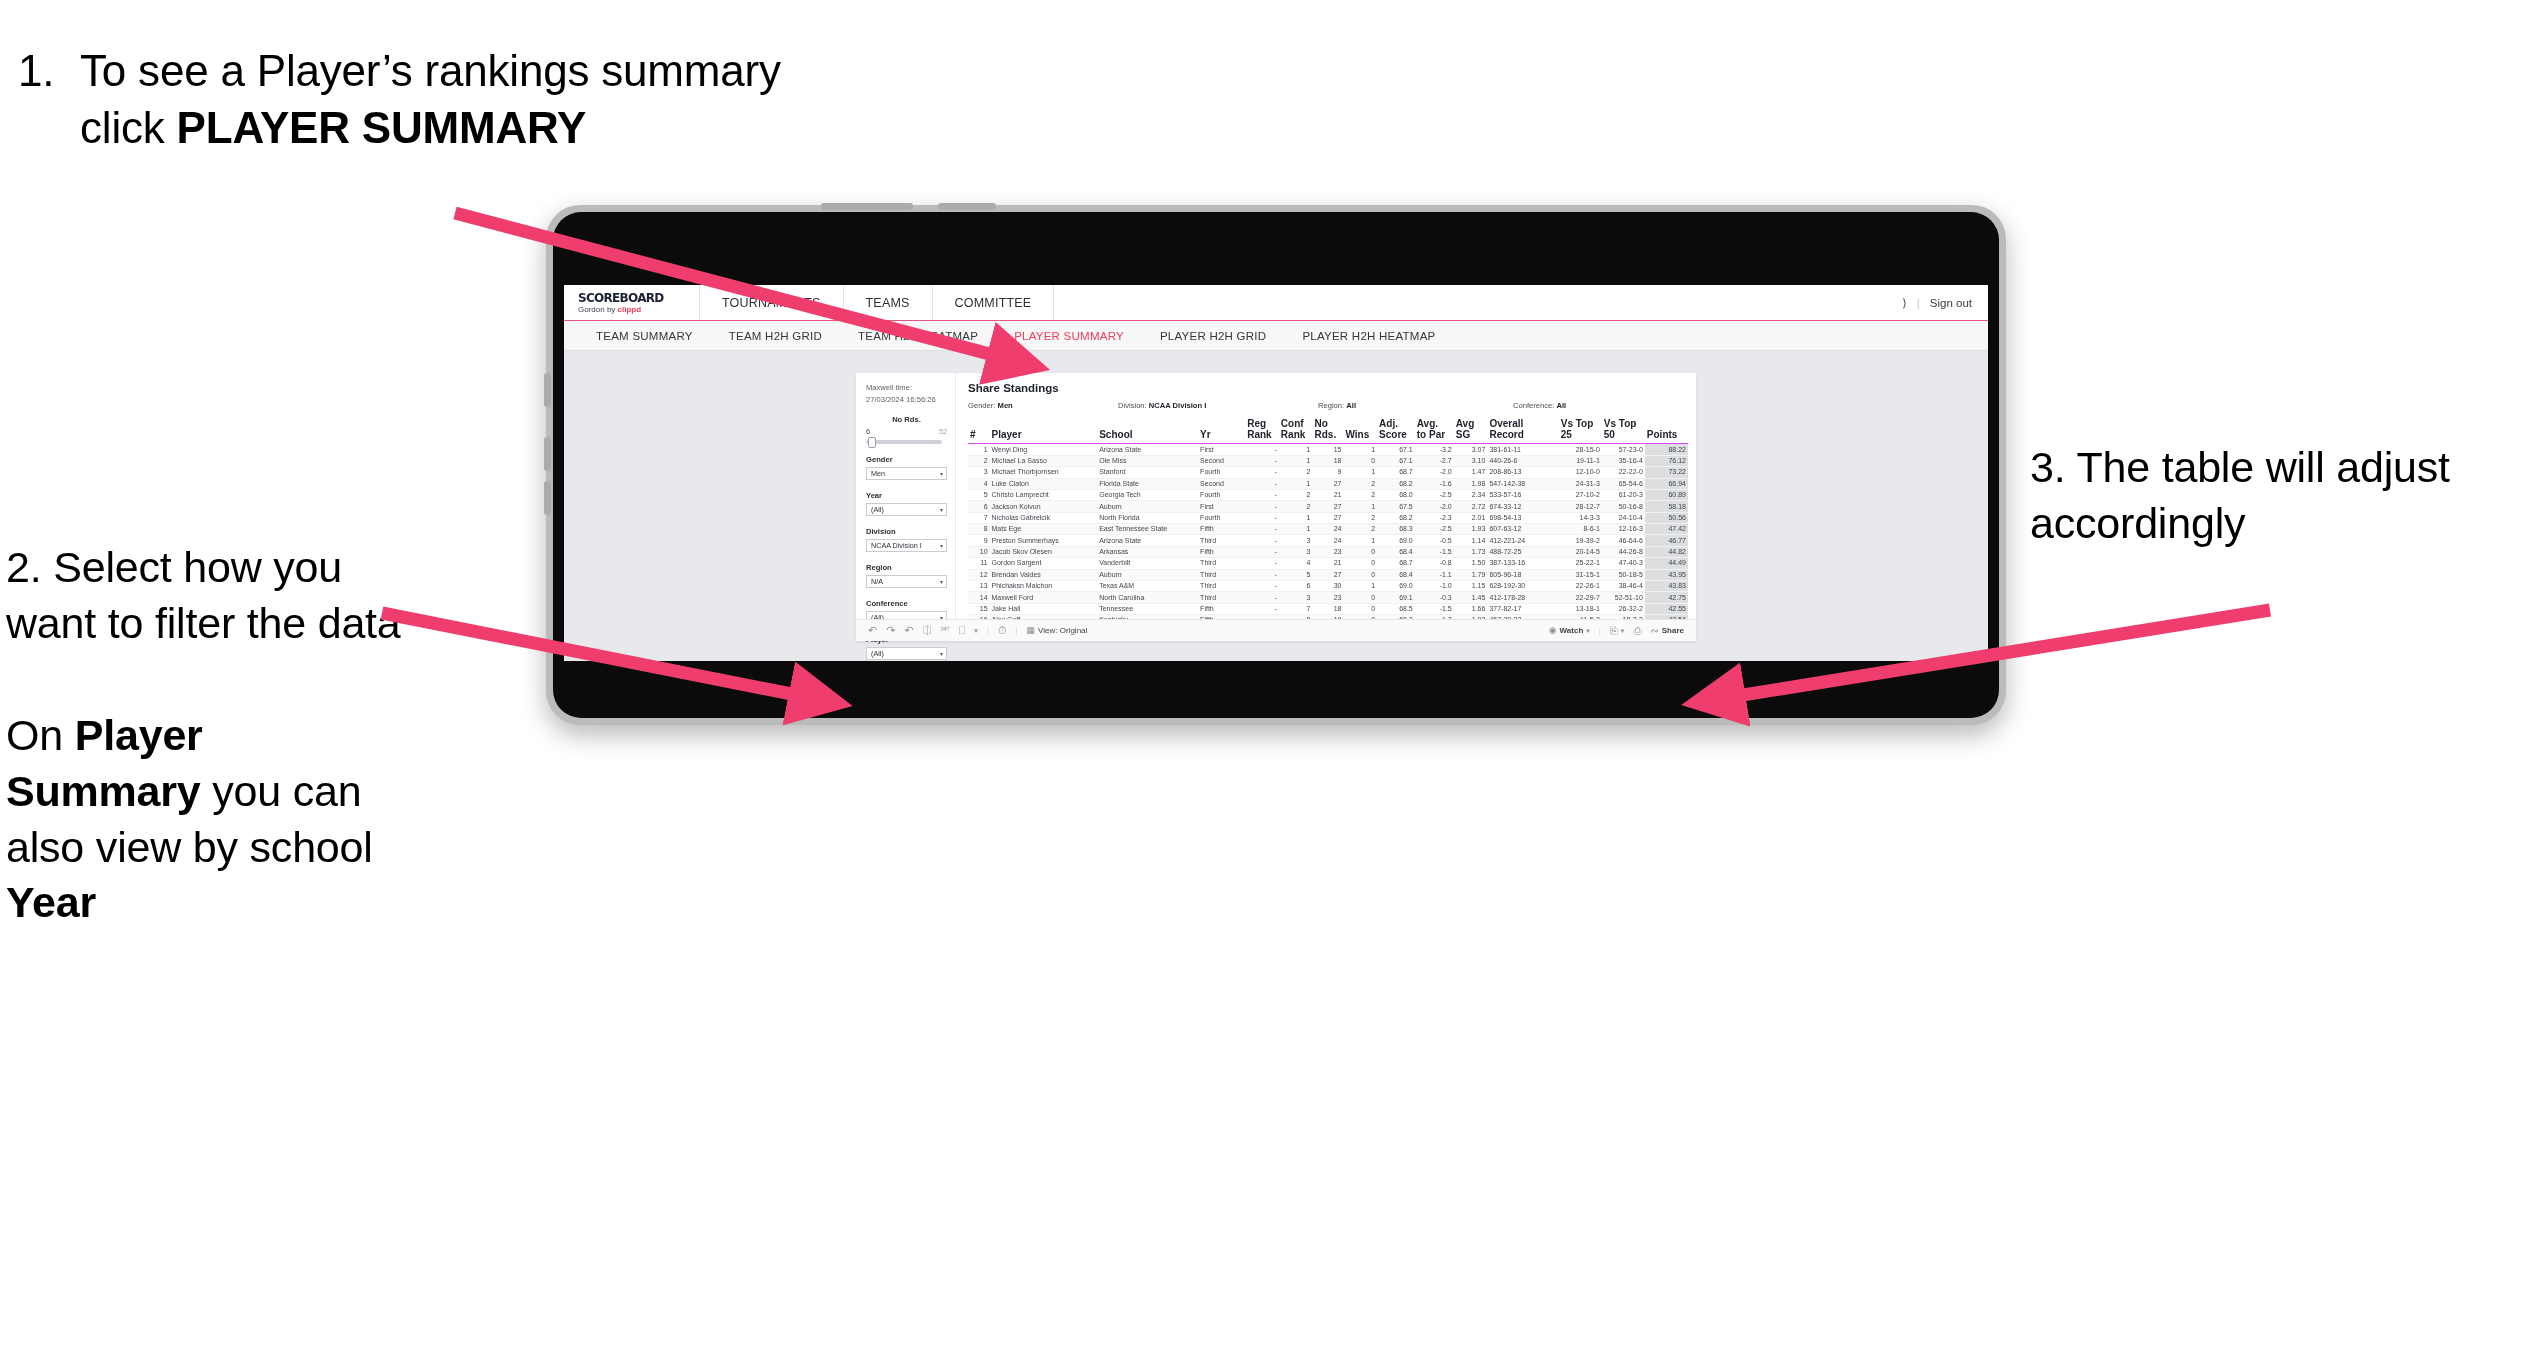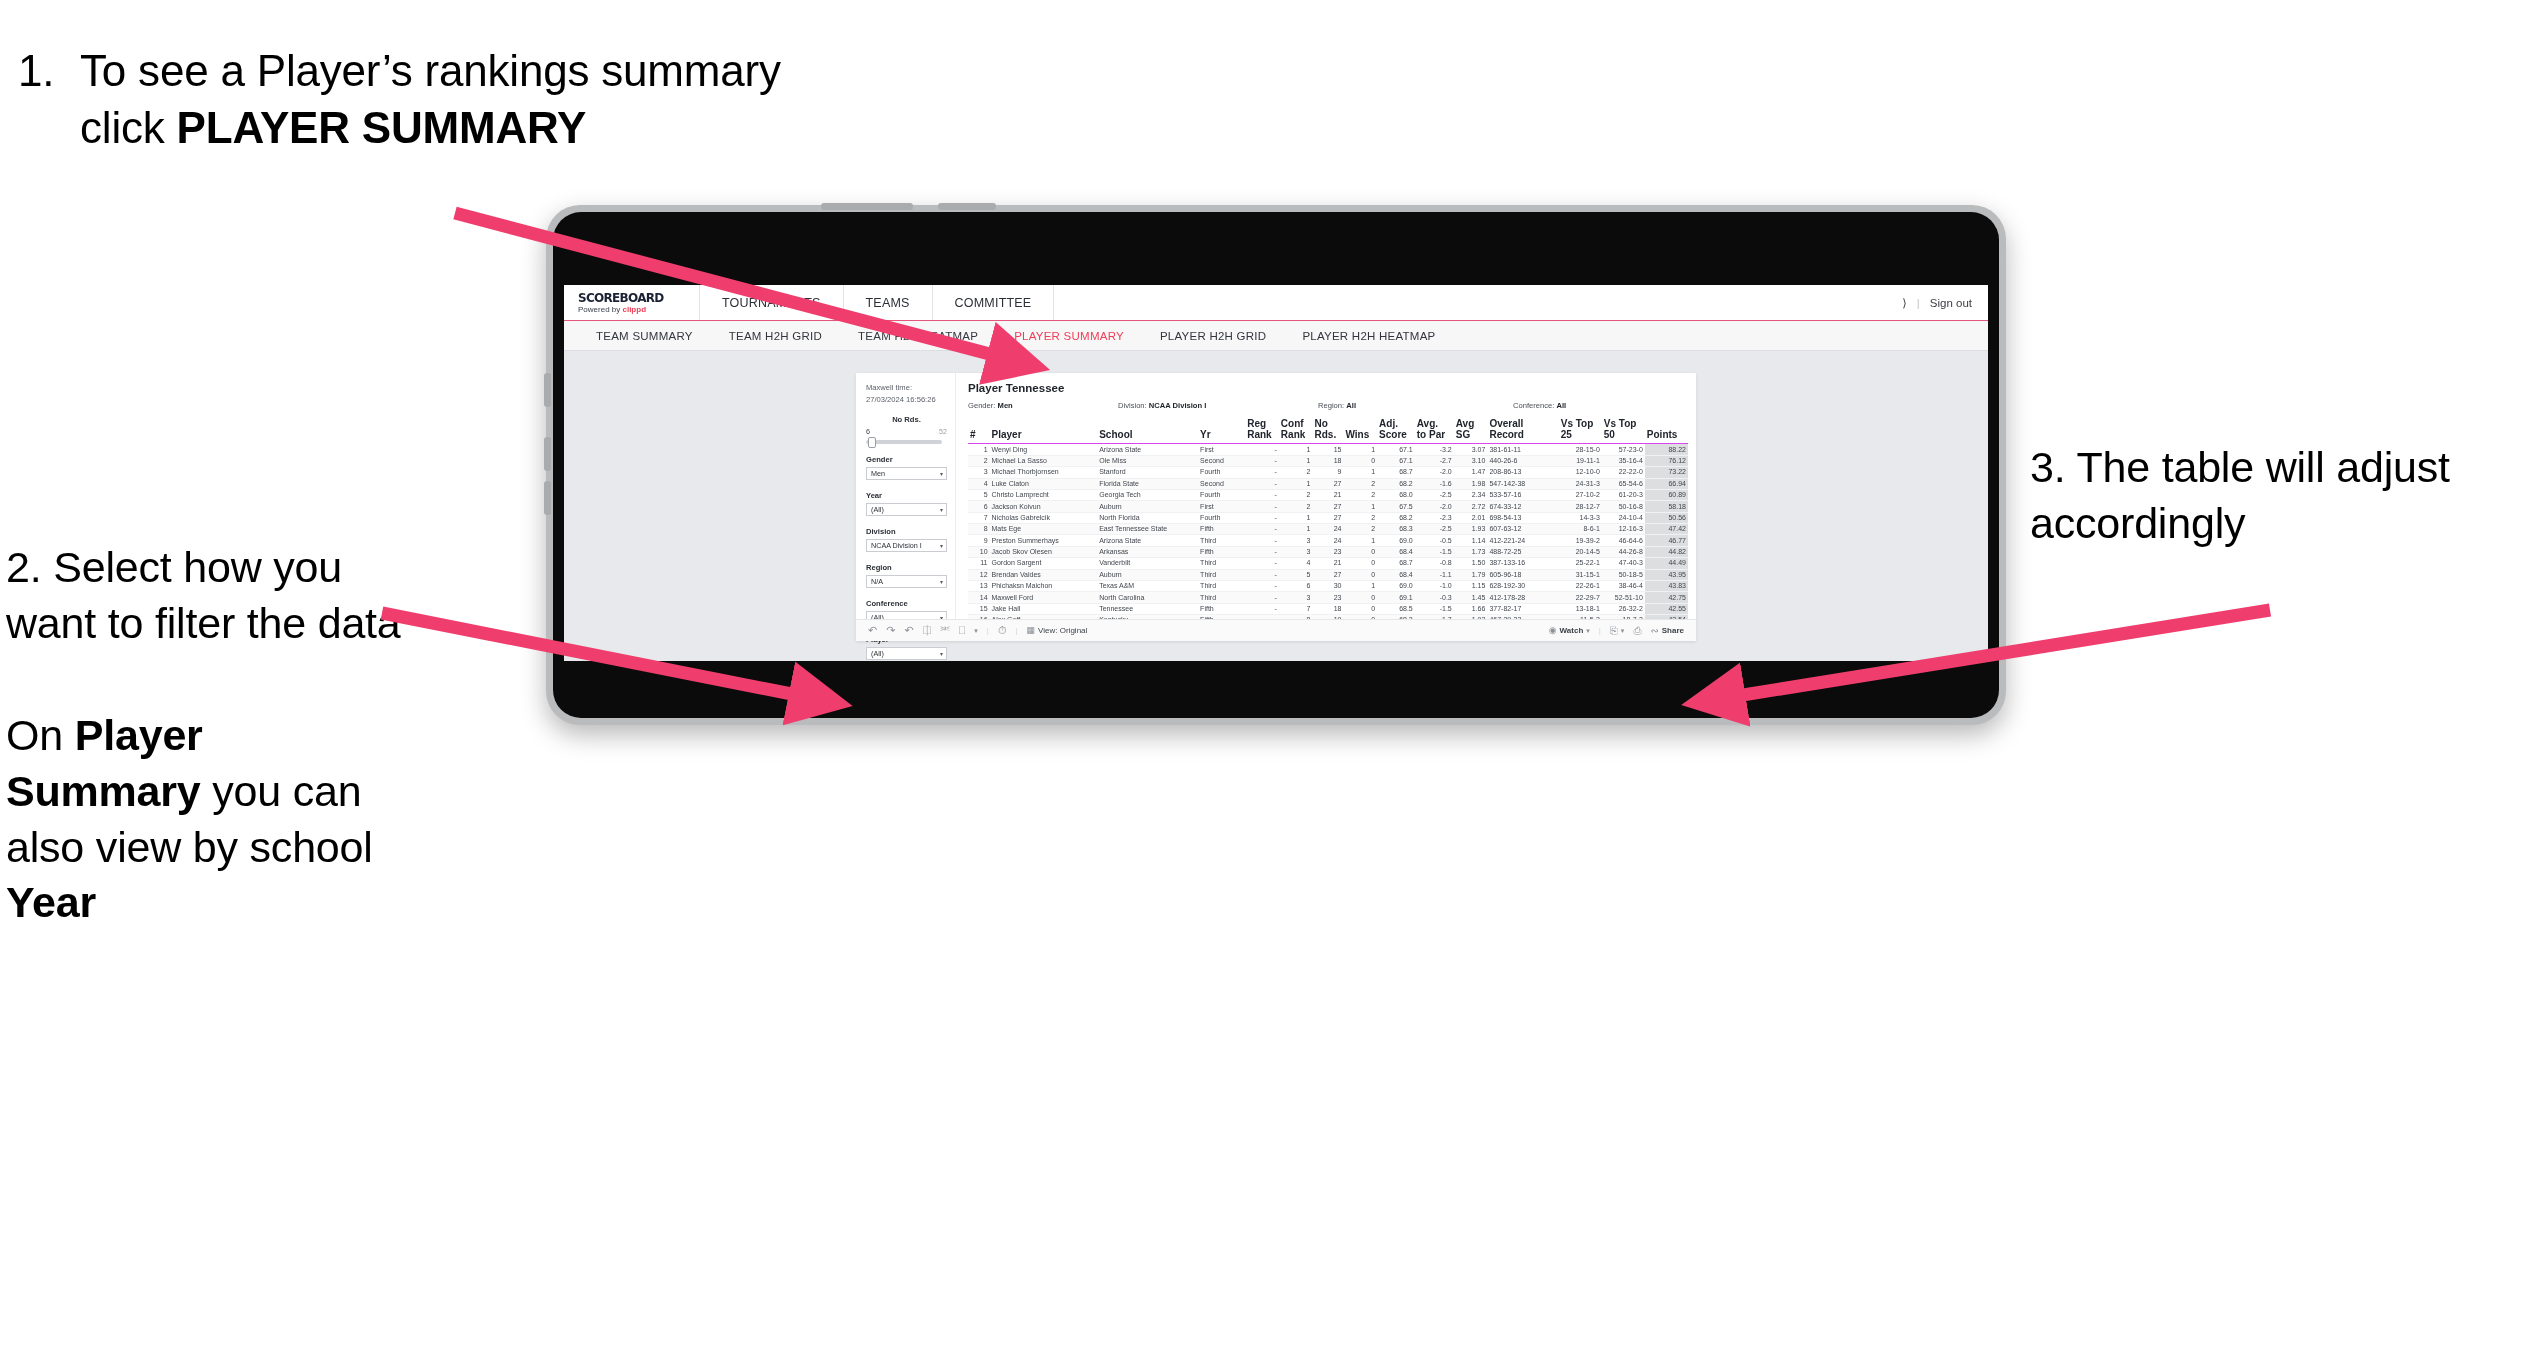--- a/index.html
+++ b/index.html
@@ -241,21 +241,21 @@
       <div class="btn-edge" id="btn-left-2"></div>
       <div class="btn-edge" id="btn-left-3"></div>
       <div id="tablet-body"></div>
     </div>
 
     <div id="screen">
 
       <div id="topbar">
         <div id="brand">
           <div id="brand-title">SCOREBOARD</div>
-          <div id="brand-sub"><span>Powered by </span><span class="clippd">clippd</span></div>
+          <div id="brand-sub"><span>Gordon by </span><span class="clippd">clippd</span></div>
         </div>
         <div class="topnav-item">TOURNAMENTS</div>
         <div class="topnav-item">TEAMS</div>
         <div class="topnav-item">COMMITTEE</div>
         <div id="topbar-right">
           <span>⟩</span>
           <span class="divider">|</span>
           <span>Sign out</span>
         </div>
       </div>
@@ -332,21 +332,21 @@
             <div class="f-group">
               <div class="f-label">Player</div>
               <div class="f-select">
                 <span>(All)</span>
                 <span class="caret">▾</span>
               </div>
             </div>
           </div>
 
           <div id="tablewrap">
-            <div id="viz-title">Player Tennessee</div>
+            <div id="viz-title">Share Standings</div>
             <div id="viz-filtersummary">
               <span class="fs"><span>Gender: </span><b>Men</b></span>
               <span class="fs"><span>Division: </span><b>NCAA Division I</b></span>
               <span class="fs"><span>Region: </span><b>All</b></span>
               <span class="fs"><span>Conference: </span><b>All</b></span>
             </div>
 
             <table id="standings">
               <colgroup>
                 <col class="c-rank">

